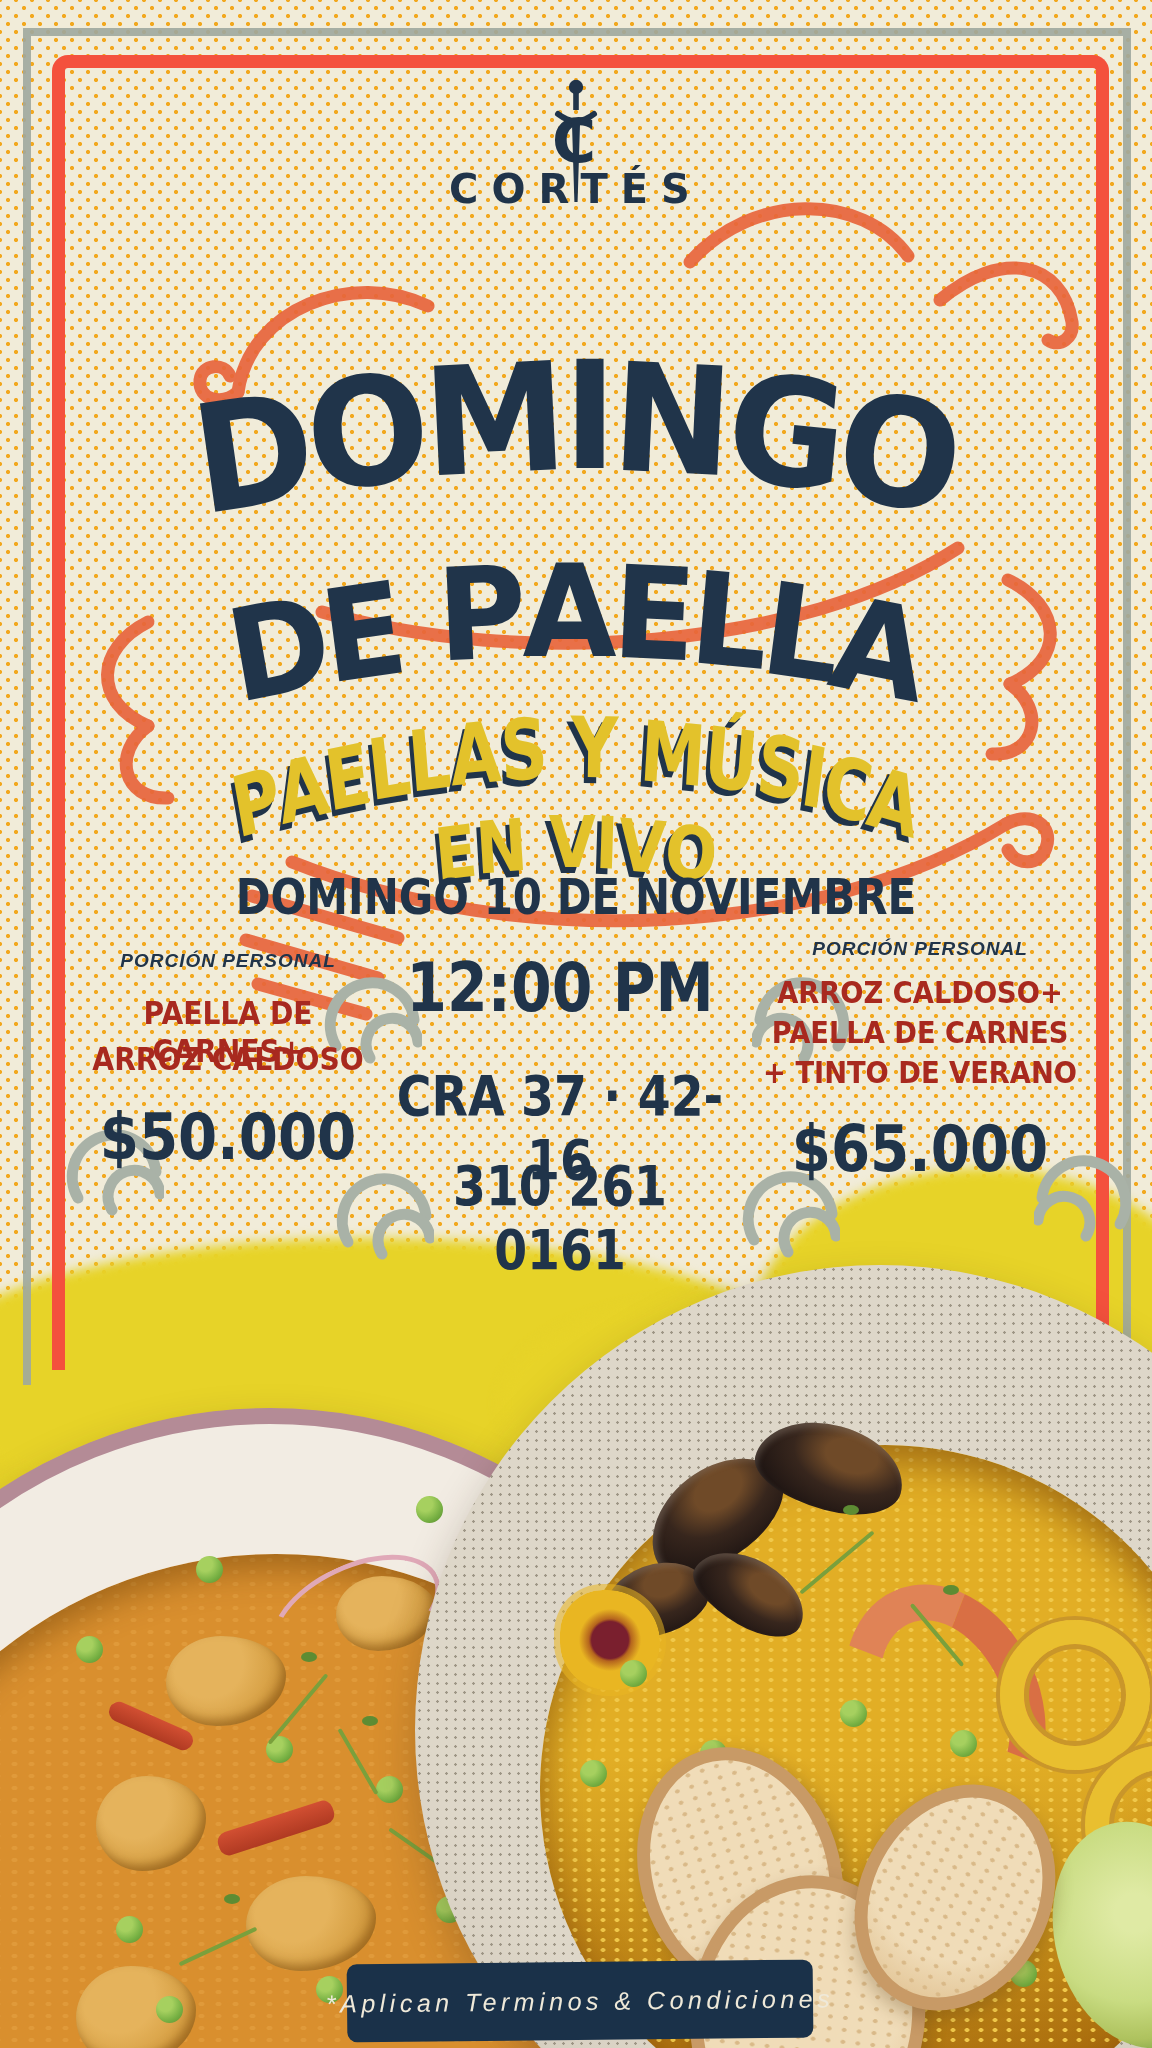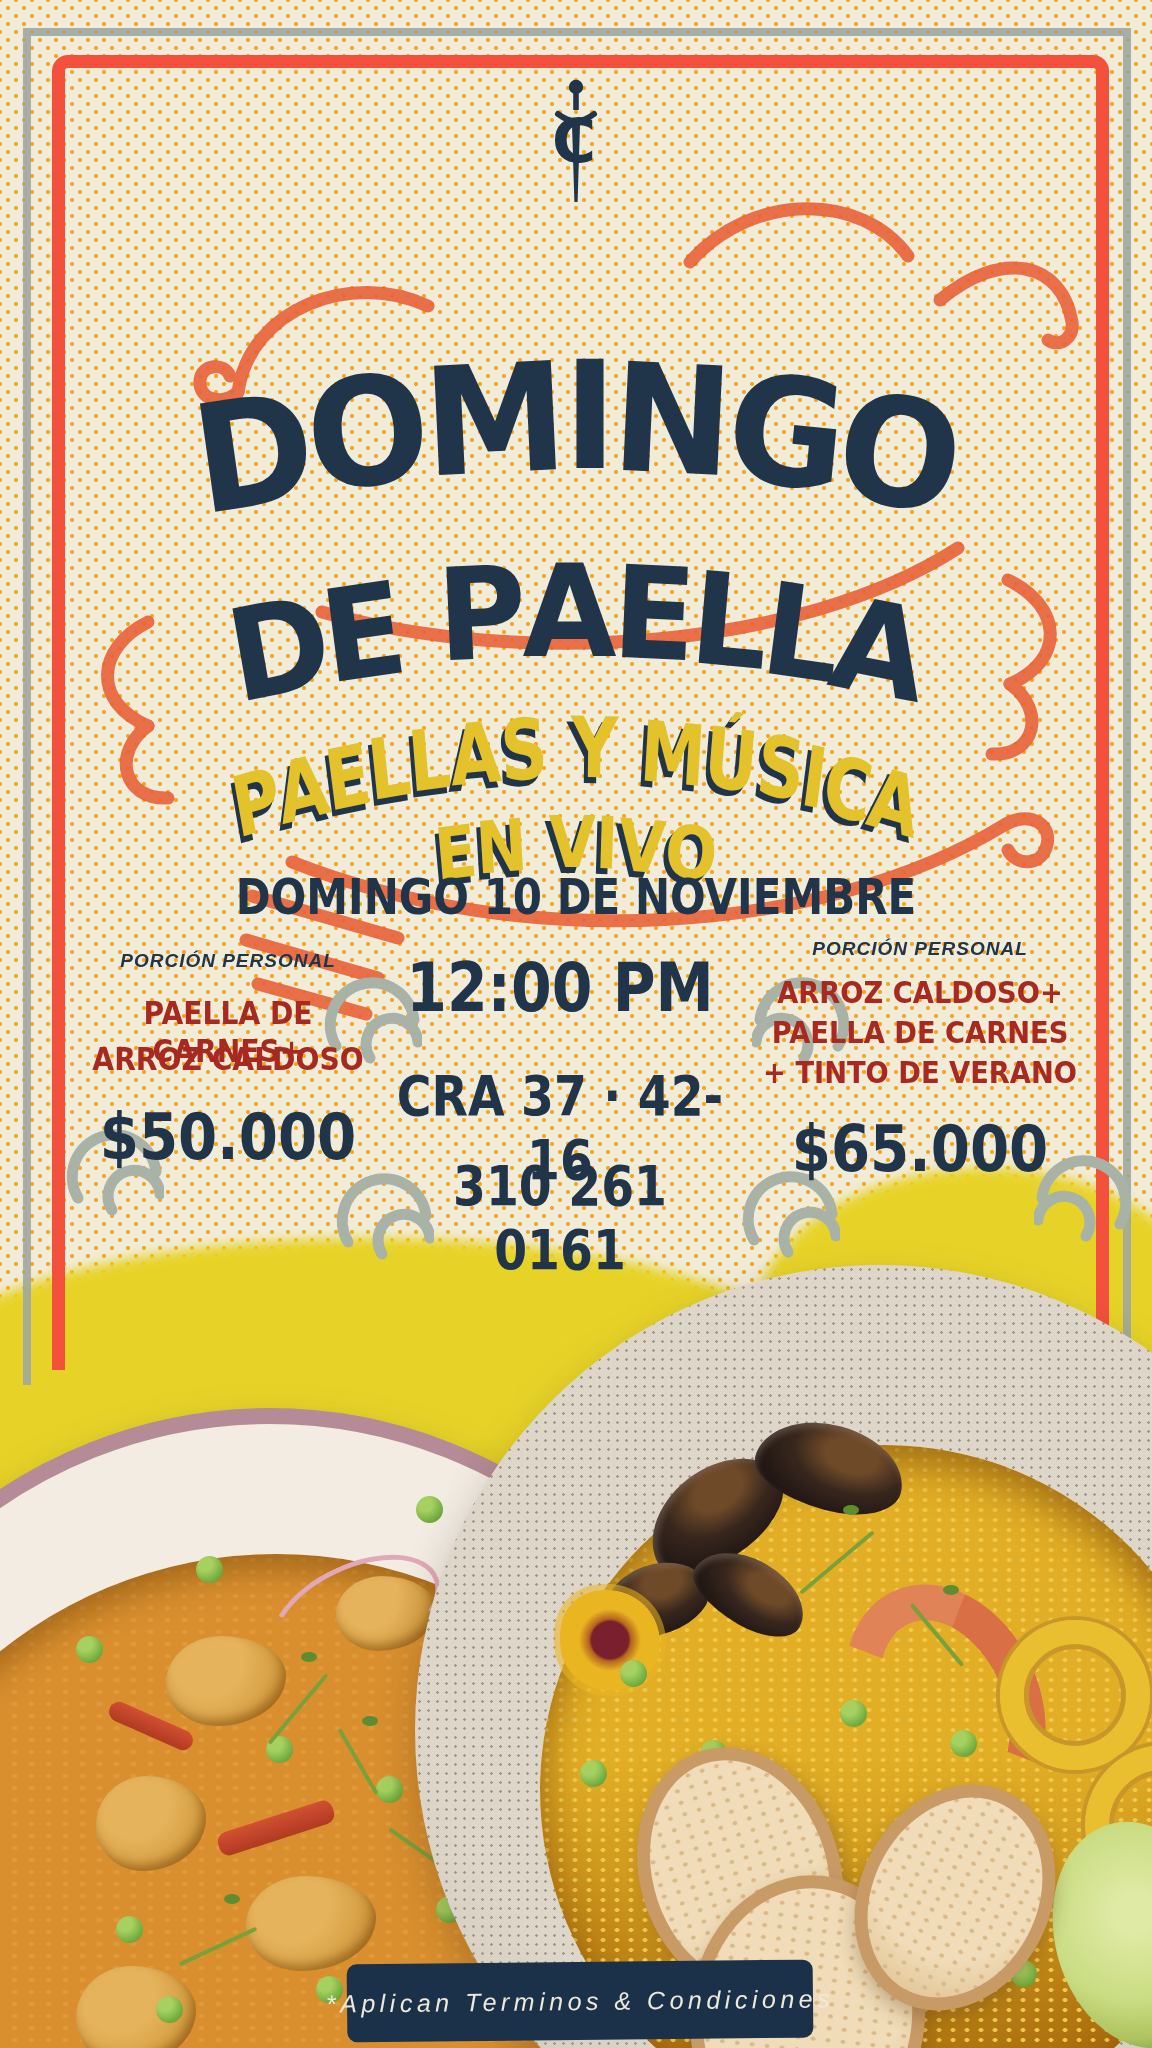--- a/index.html
+++ b/index.html
@@ -130,20 +130,21 @@
 
   <div class="brand-mark">
     <svg width="120" height="128" viewBox="0 0 60 64">
       <text x="29" y="42" font-size="30" font-weight="bold" text-anchor="middle" fill="#20344a" font-family="DejaVu Sans, sans-serif">C</text>
       <circle cx="30" cy="4.5" r="3.6" fill="#20344a"></circle>
       <rect x="28.6" y="7" width="2.8" height="9" fill="#20344a"></rect>
       <path d="M 21 18 Q 30 25 39 18" stroke="#20344a" stroke-width="3" fill="none" stroke-linecap="round"></path>
       <path d="M 27.9 20 L 32.1 20 L 30.8 62 L 29.2 62 Z" fill="#20344a"></path>
     </svg>
   </div>
+  <div class="brand-name">CORTÉS</div>
 
   <svg class="flourish-svg" viewBox="0 0 1152 1100">
     <g stroke="#e8653c" stroke-width="13" fill="none" stroke-linecap="round" opacity=".92">
       <path d="M 238 392 C 250 308 352 270 428 306"></path>
       <path d="M 238 392 c -16 14 -40 8 -38 -12 c 2 -16 24 -18 30 -4"></path>
       <path d="M 690 262 C 752 192 862 192 908 256"></path>
       <path d="M 940 300 C 1002 248 1062 262 1072 322 c 2 16 -12 26 -24 18"></path>
       <path d="M 322 612 C 520 668 800 650 958 548"></path>
       <path d="M 292 862 C 520 952 820 938 1006 824"></path>
       <path d="M 1006 824 c 26 -14 48 2 40 24 c -6 18 -30 18 -38 2"></path>

